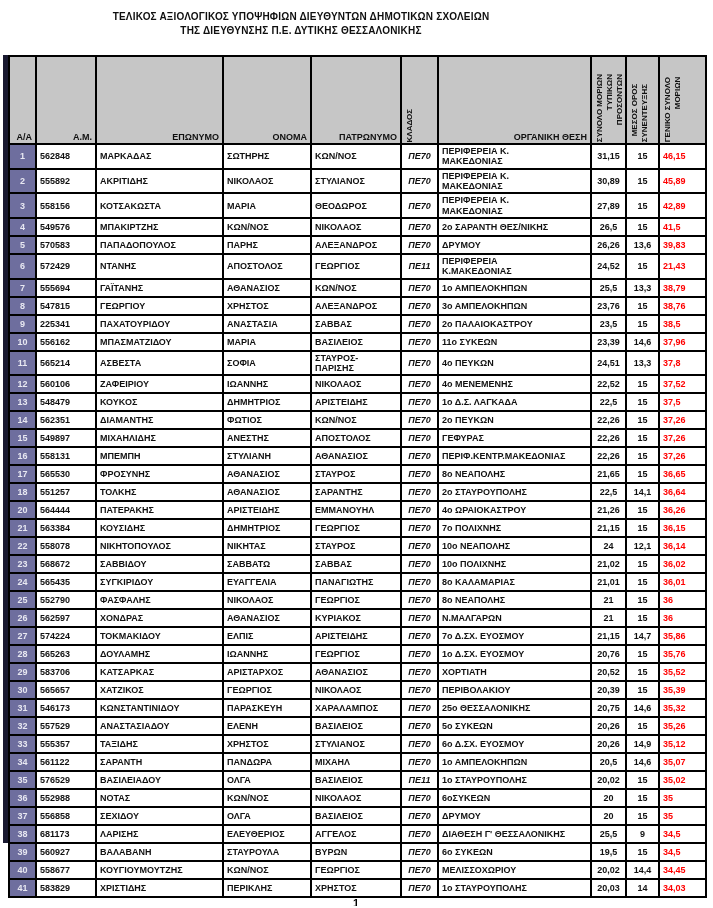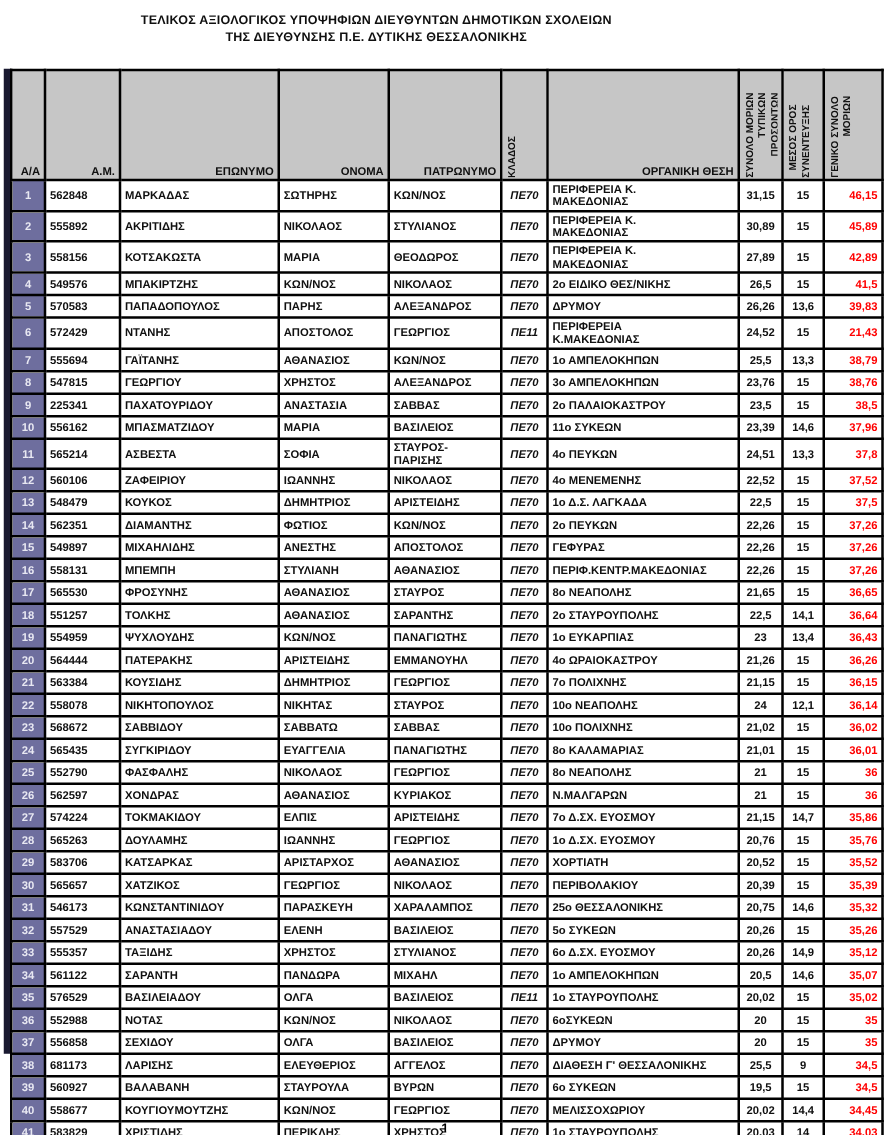--- a/index.html
+++ b/index.html
@@ -29,21 +29,21 @@
   .vwrap{height:82px;overflow:hidden;display:flex;align-items:flex-end;}
   .vtext{
     writing-mode:vertical-rl;transform:rotate(180deg);
     white-space:pre-line;font-size:8px;line-height:1.25;display:inline-block;
   }
   .rank-table tbody td{height:14px;vertical-align:middle;line-height:1.15;}
   td.col-aa{background:var(--rank-bg);color:var(--rank-fg);text-align:center;}
   td.col-am{text-align:left;}
   td.col-klados{text-align:center;font-style:italic;}
   td.col-typika,td.col-interview{text-align:center;}
-  td.col-total{text-align:right;color:var(--total-fg);}
+  td.col-total{text-align:left;color:var(--total-fg);}
   td.col-org,td.col-patronym{white-space:pre-line;}
   .scan-edge{position:absolute;left:3px;top:55px;width:6px;height:788px;background:#191930;}
   .page-mark{
     position:absolute;left:353px;top:898px;width:4px;height:8px;overflow:hidden;
     font-size:11px;font-weight:700;color:#000;line-height:11px;text-align:center;
   }
 </style>
 </head>
 <body>
 
@@ -141,21 +141,21 @@
         <td class="col-interview">15</td>
         <td class="col-total">42,89</td>
       </tr>
       <tr>
         <td class="col-aa">4</td>
         <td class="col-am">549576</td>
         <td class="col-surname">ΜΠΑΚΙΡΤΖΗΣ</td>
         <td class="col-name">ΚΩΝ/ΝΟΣ</td>
         <td class="col-patronym">ΝΙΚΟΛΑΟΣ</td>
         <td class="col-klados">ΠΕ70</td>
-        <td class="col-org">2ο ΕΙΔΙΚΟ ΘΕΣ/ΝΙΚΗΣ</td>
+        <td class="col-org">2ο ΣΑΡΑΝΤΗ ΘΕΣ/ΝΙΚΗΣ</td>
         <td class="col-typika">26,5</td>
         <td class="col-interview">15</td>
         <td class="col-total">41,5</td>
       </tr>
       <tr>
         <td class="col-aa">5</td>
         <td class="col-am">570583</td>
         <td class="col-surname">ΠΑΠΑΔΟΠΟΥΛΟΣ</td>
         <td class="col-name">ΠΑΡΗΣ</td>
         <td class="col-patronym">ΑΛΕΞΑΝΔΡΟΣ</td>
@@ -317,32 +317,20 @@
         <td class="col-surname">ΤΟΛΚΗΣ</td>
         <td class="col-name">ΑΘΑΝΑΣΙΟΣ</td>
         <td class="col-patronym">ΣΑΡΑΝΤΗΣ</td>
         <td class="col-klados">ΠΕ70</td>
         <td class="col-org">2ο ΣΤΑΥΡΟΥΠΟΛΗΣ</td>
         <td class="col-typika">22,5</td>
         <td class="col-interview">14,1</td>
         <td class="col-total">36,64</td>
       </tr>
       <tr>
-        <td class="col-aa">19</td>
-        <td class="col-am">554959</td>
-        <td class="col-surname">ΨΥΧΛΟΥΔΗΣ</td>
-        <td class="col-name">ΚΩΝ/ΝΟΣ</td>
-        <td class="col-patronym">ΠΑΝΑΓΙΩΤΗΣ</td>
-        <td class="col-klados">ΠΕ70</td>
-        <td class="col-org">1ο ΕΥΚΑΡΠΙΑΣ</td>
-        <td class="col-typika">23</td>
-        <td class="col-interview">13,4</td>
-        <td class="col-total">36,43</td>
-      </tr>
-      <tr>
         <td class="col-aa">20</td>
         <td class="col-am">564444</td>
         <td class="col-surname">ΠΑΤΕΡΑΚΗΣ</td>
         <td class="col-name">ΑΡΙΣΤΕΙΔΗΣ</td>
         <td class="col-patronym">ΕΜΜΑΝΟΥΗΛ</td>
         <td class="col-klados">ΠΕ70</td>
         <td class="col-org">4ο ΩΡΑΙΟΚΑΣΤΡΟΥ</td>
         <td class="col-typika">21,26</td>
         <td class="col-interview">15</td>
         <td class="col-total">36,26</td>

